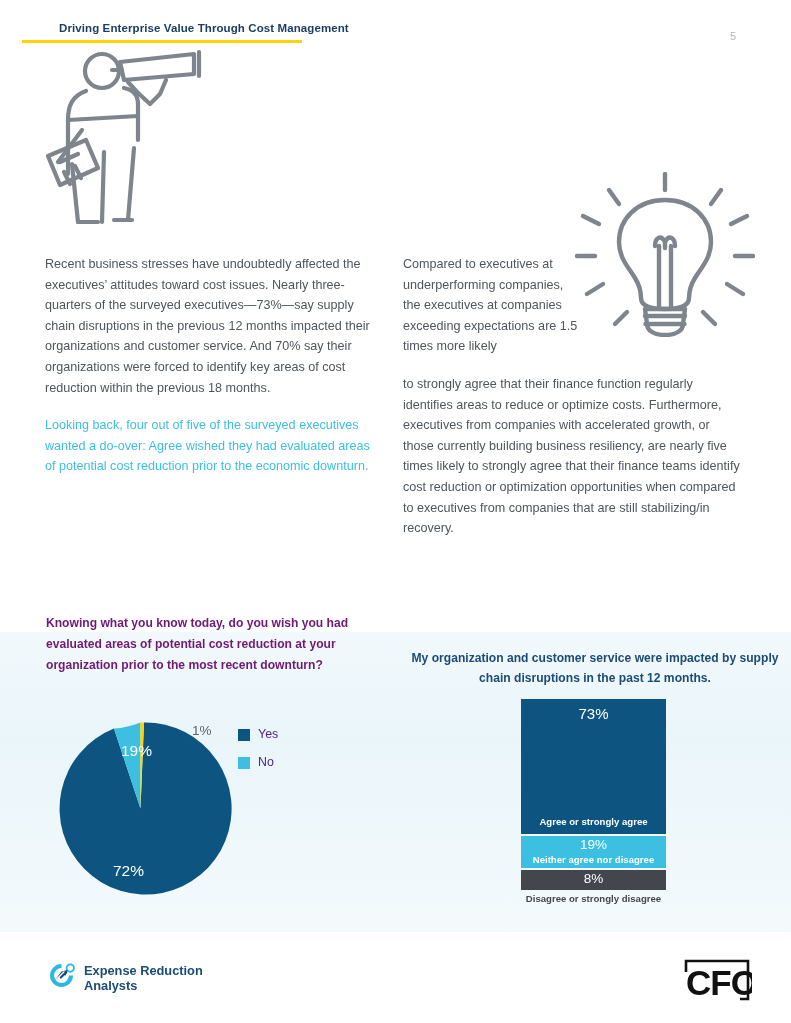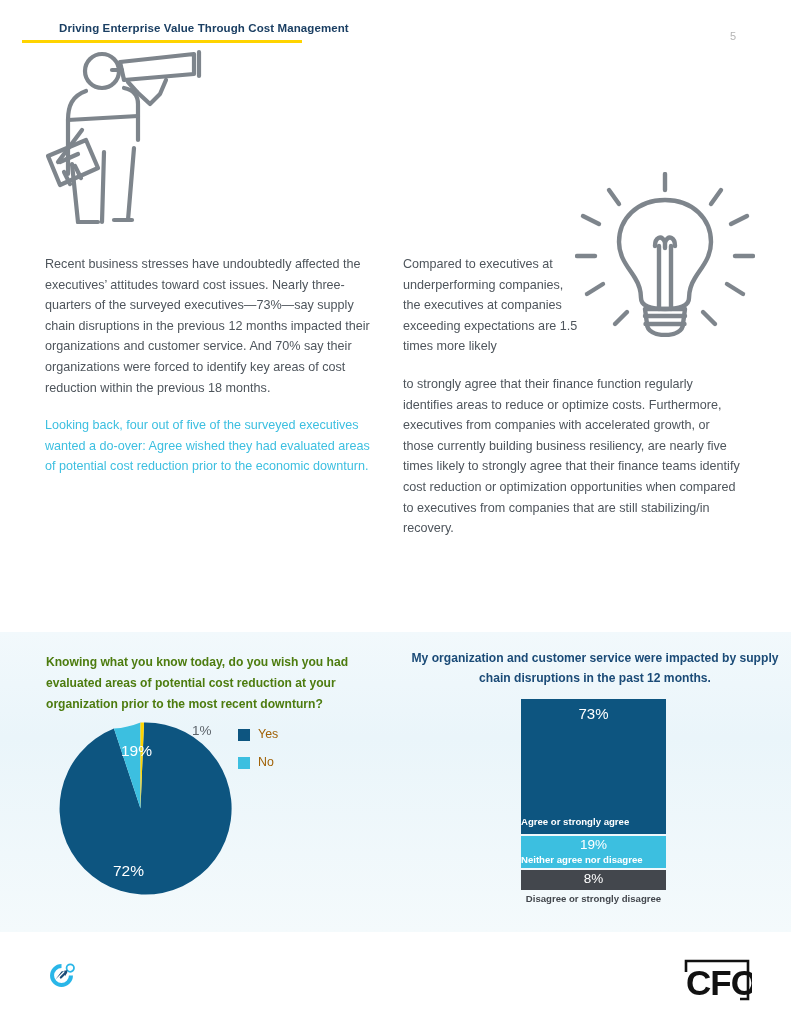--- a/index.html
+++ b/index.html
@@ -48,26 +48,26 @@
   
   #right-column .wrapped{width:178px;}
 
   
   #charts-band{
     position:absolute;left:0;top:632px;width:791px;height:300px;
     background:linear-gradient(to bottom,#f2f9fc 0%, #eaf5fa 35%, #f4fafc 100%);
   }
 
   #pie-chart-title{
-    position:absolute;left:46px;top:652px;width:340px;
-    font-size:12.1px;line-height:21px;color:#4d7c0f;font-weight:bold;
+    position:absolute;left:46px;top:613px;width:340px;
+    font-size:12.1px;line-height:21px;color:#701a75;font-weight:bold;
   }
   #pie-chart-figure{position:absolute;left:48px;top:716px;}
 
-  #pie-legend{position:absolute;left:238px;top:726px;font-size:12.4px;color:#a16207;}
+  #pie-legend{position:absolute;left:238px;top:726px;font-size:12.4px;color:#4c1d95;}
   .legend-row{display:flex;align-items:flex-start;margin-bottom:11px;}
   .legend-swatch{width:12px;height:12px;margin-right:8px;margin-top:3px;flex:0 0 auto;}
   .legend-label{line-height:17px;}
 
   .pie-value{position:absolute;font-size:15.5px;color:#ffffff;}
   #pie-value-yes{left:113px;top:862px;}
   #pie-value-no{left:121px;top:742px;}
   #pie-value-dontknow{left:192px;top:723px;color:#5d646b;font-size:13.5px;}
 
   #bar-chart-title{
@@ -78,21 +78,21 @@
 
   #bar-chart-figure{position:absolute;left:521px;top:699px;width:123px;}
   .bar-seg{position:relative;width:145px;box-sizing:border-box;}
   #bar-seg-agree{height:135px;background:#0d5580;}
   #bar-seg-neither{height:32px;background:#3cbfe0;margin-top:2px;}
   #bar-seg-disagree{height:20px;background:#43474d;margin-top:2px;}
   .bar-pct{position:absolute;left:0;width:100%;text-align:center;color:#ffffff;}
   #bar-pct-agree{top:6px;font-size:15px;}
   #bar-pct-neither{top:1px;font-size:13.5px;}
   #bar-pct-disagree{top:1px;font-size:13.5px;}
-  .bar-caption{position:absolute;left:0;width:100%;
+  .bar-caption{position:absolute;left:0;width:100%;text-align:center;
     font-size:9.6px;font-weight:bold;color:#ffffff;line-height:12px;}
   #bar-caption-agree{bottom:6px;}
   #bar-caption-neither{bottom:2px;}
   #bar-caption-disagree{
     position:absolute;left:-20px;width:185px;text-align:center;
     top:194px;font-size:9.6px;font-weight:bold;color:#43474d;line-height:12px;
   }
 
   
   #era-logo{position:absolute;left:48px;top:962px;display:flex;align-items:center;}
@@ -232,20 +232,24 @@
 
   <div id="era-logo">
     <span>
       <svg width="27" height="27" viewBox="0 0 40 40">
         <path d="M20 3 A17 17 0 1 0 37 20 L31 20 A11 11 0 1 1 20 9 Z" fill="#29b6e8"></path>
         <circle cx="33" cy="9" r="5.5" fill="none" stroke="#29b6e8" stroke-width="2.6"></circle>
         <path d="M11 26 L24 13 L26 21 L29 12 L20 14 Z" fill="#1b4b77"></path>
         <path d="M19 23 L27 15" stroke="#1b4b77" stroke-width="3.2" stroke-linecap="round"></path>
       </svg>
     </span>
+    <span id="era-logo-text">
+      <span>Expense Reduction</span><br>
+      <span>Analysts</span>
+    </span>
   </div>
 
   <div id="cfo-logo">
     <svg width="70" height="44" viewBox="0 0 70 44">
       <path d="M4 14 L4 3 L66 3 L66 41 L58 41" fill="none" stroke="#111111" stroke-width="2.6"></path>
       <text x="4" y="37" font-family="'Liberation Sans', sans-serif" font-size="35" font-weight="bold" fill="#111111" letter-spacing="-1">CFO</text>
     </svg>
   </div>
 
 </div>

